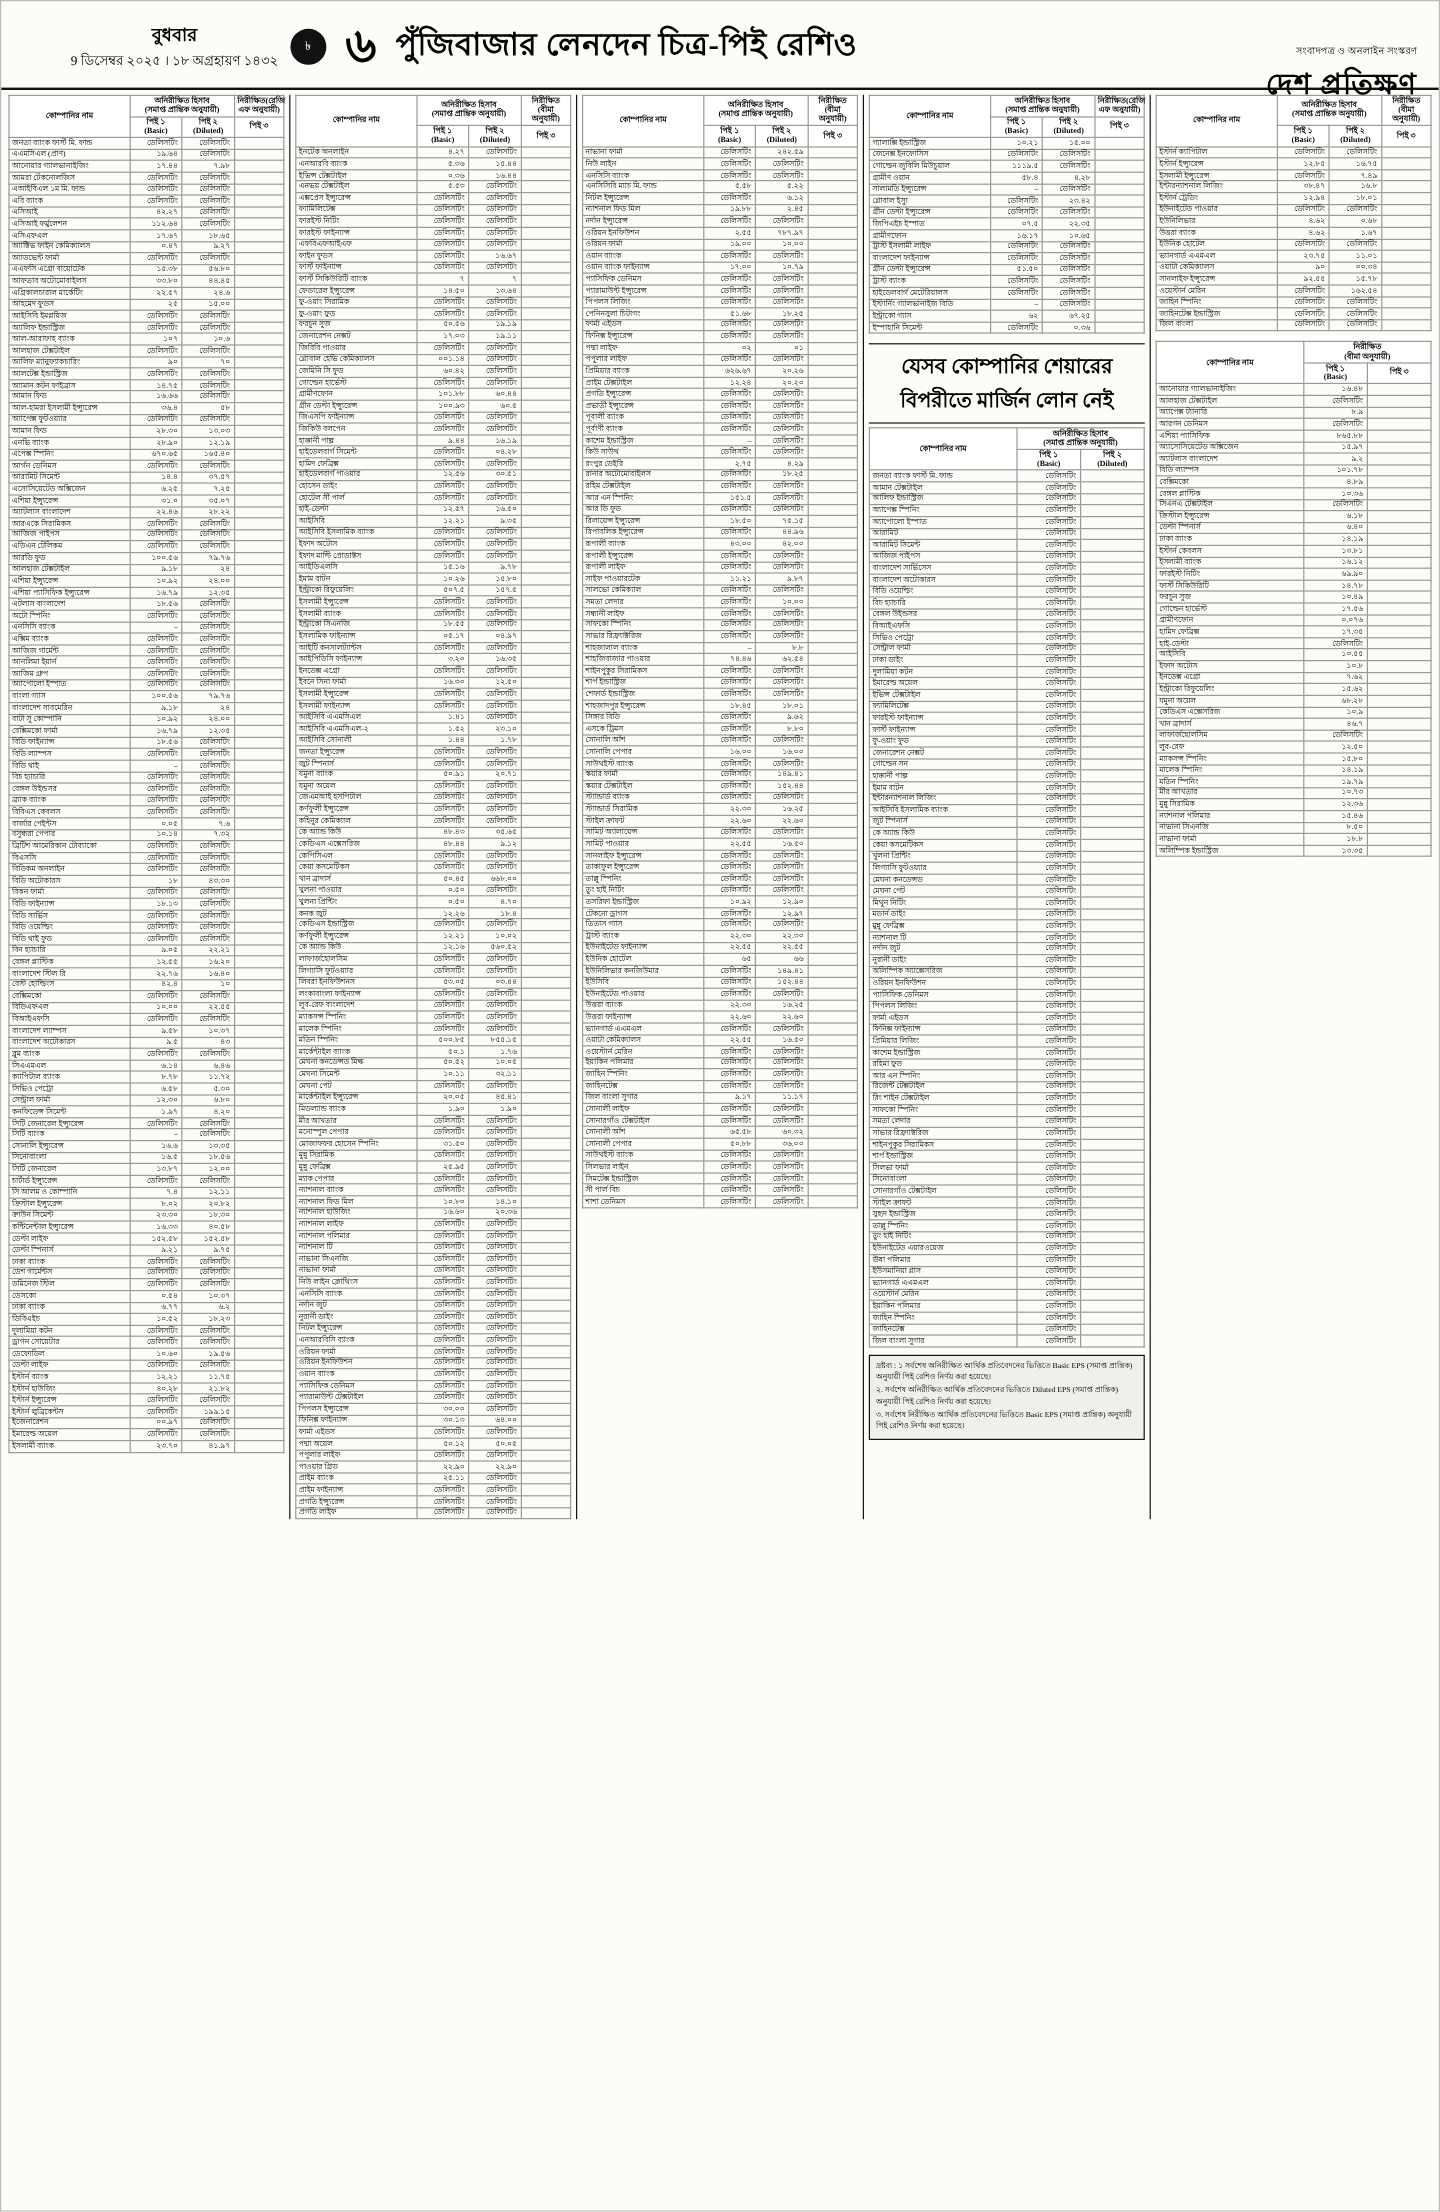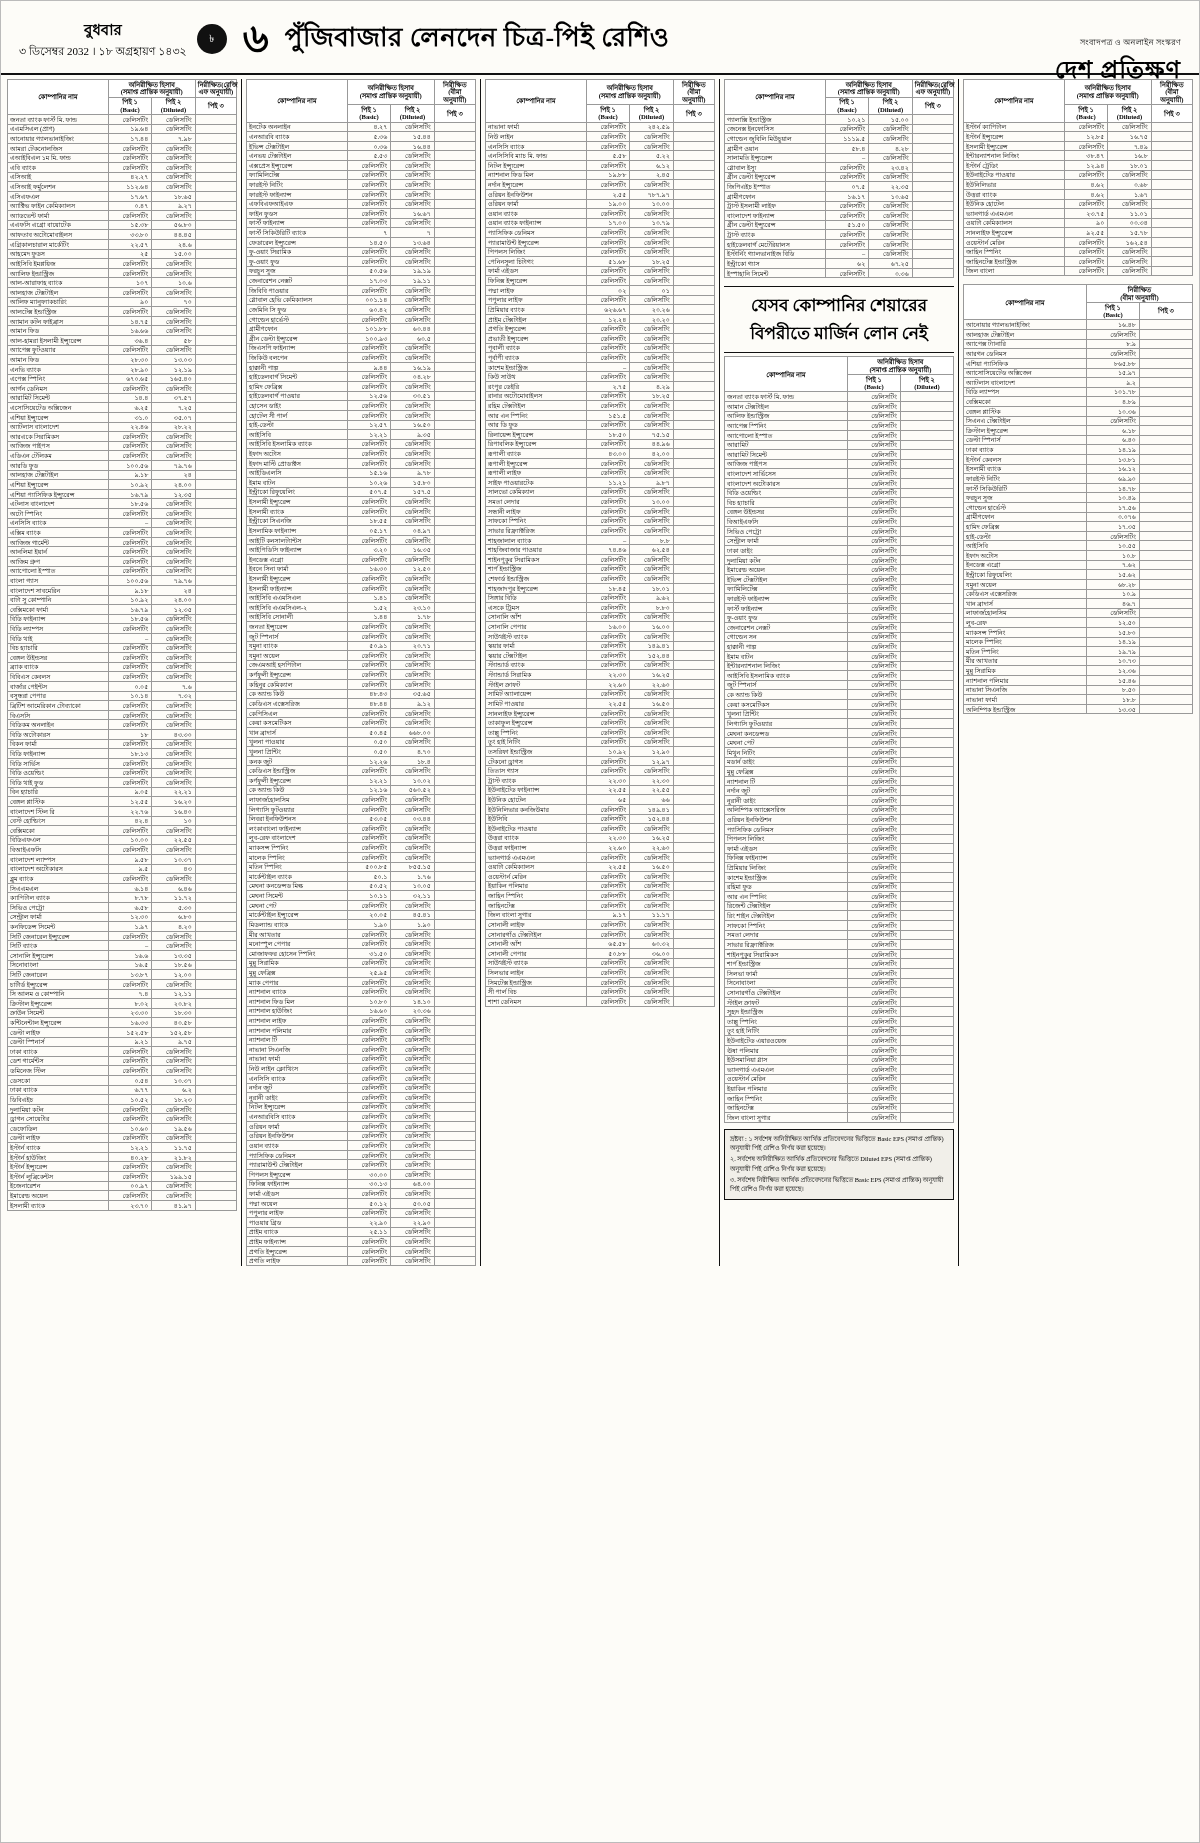--- a/index.html
+++ b/index.html
@@ -7,21 +7,21 @@
   .page{
     width:1200px; height:1843px; background:#fdfcf8; position:relative;
     box-sizing:border-box; padding:0; overflow:hidden;
     border:1px solid #bbb;
   }
   
   .masthead{
     height:74px; display:flex; align-items:center; justify-content:space-between;
     padding:4px 18px 0 18px; box-sizing:border-box; border-bottom:2px solid #111;
   }
-  .mh-left{display:flex;align-items:center;gap:10px;}
+  .mh-left{display:flex;align-items:center;gap:10px;margin-left:40px;}
   .mh-date{font-size:11px;line-height:1.5;text-align:center;min-width:150px;}
   .mh-date .wd{font-size:15px;font-weight:bold;display:block;margin-bottom:2px;}
   .mh-badge{
     width:30px;height:30px;border-radius:50%;background:#111;color:#fff;
     display:flex;align-items:center;justify-content:center;font-size:10px;
   }
   .mh-pageno{font-size:40px;font-weight:bold;line-height:1;margin:0 6px;}
   .mh-title{font-size:26px;font-weight:bold;letter-spacing:.5px;}
   .mh-right{text-align:right;margin-top:48px;}
   .mh-right .small{font-size:8px;letter-spacing:.3px;margin-bottom:2px;}
@@ -63,21 +63,21 @@
 </style>
 </head>
 <body>
 
 <div class="page">
 
   <div class="masthead">
     <div class="mh-left">
       <div class="mh-date">
         <span class="wd">বুধবার</span>
-        <span>৩ ডিসেম্বর 2032  ।  ১৮ অগ্রহায়ণ ১৪৩২</span>
+        <span>9 ডিসেম্বর ২০২৫  ।  ১৮ অগ্রহায়ণ ১৪৩২</span>
       </div>
       <div class="mh-badge">৳</div>
       <div class="mh-pageno">৬</div>
       <div class="mh-title">পুঁজিবাজার লেনদেন চিত্র-পিই রেশিও</div>
     </div>
     <div class="mh-right">
       <div class="small">সংবাদপত্র ও অনলাইন সংস্করণ</div>
       <div class="mh-logo">দেশ প্রতিক্ষণ</div>
     </div>
   </div>

